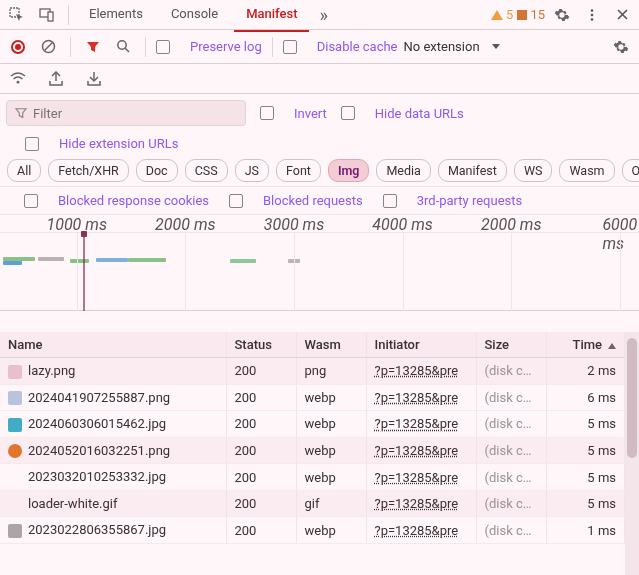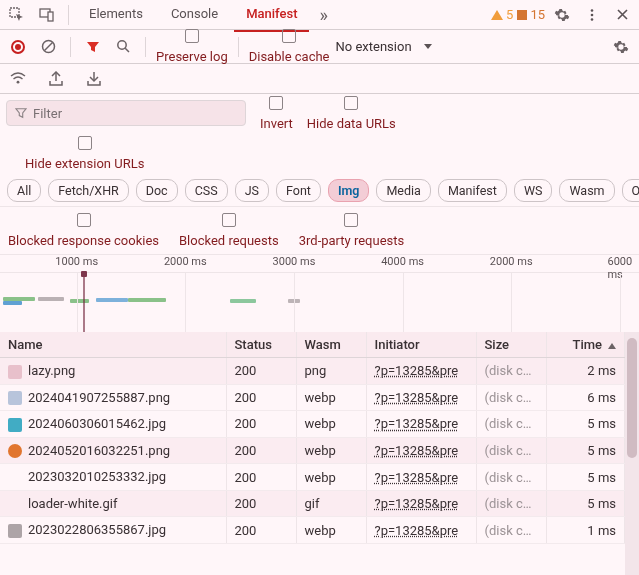--- a/index.html
+++ b/index.html
@@ -18,45 +18,45 @@
   .tri { width:0; height:0; border-left:6px solid transparent; border-right:6px solid transparent; border-bottom:10px solid #f1a33c; }
   .sq { width:10px; height:10px; background:#d37a31; }
 
   
   .toolbar { display:flex; align-items:center; height:34px; border-bottom:1px solid #d6d6d6; padding:0 6px; gap:6px; }
   .tbtn { width:24px; height:24px; display:flex; align-items:center; justify-content:center; color:#666; cursor:pointer; border-radius:3px; }
   .rec-ring { width:14px; height:14px; border:2px solid #c5221f; border-radius:50%; display:flex; align-items:center; justify-content:center; }
   .rec-dot { width:6px; height:6px; background:#c5221f; border-radius:50%; }
   .funnel { color:#d93025; }
   .vsep { width:1px; height:20px; background:#ddd; margin:0 4px; }
-  .chk { display:flex; align-items:center; gap:6px; color:#7f1d1d; cursor:pointer; white-space:nowrap;flex-direction:column; }
+  .chk { display:flex; align-items:center; gap:20px; color:#8b5cf6; cursor:pointer; white-space:nowrap; }
   .chk .box { width:14px; height:14px; border:1.5px solid #888; border-radius:2px; }
   .throttle { display:flex; align-items:center; gap:4px; cursor:pointer; }
 
   .toolbar2 { display:flex; align-items:center; height:30px; border-bottom:1px solid #d6d6d6; padding:0 6px; gap:14px; }
 
   
   .filterbar { display:flex; align-items:center; height:38px; padding:6px; gap:14px; }
   .filterbox { flex:0 0 240px; display:flex; align-items:center; height:26px; border:1px solid #ddd; border-radius:4px; background:#f6ecee; padding:0 8px; gap:6px; color:#777; }
   .filterbox input { border:none; outline:none; background:transparent; flex:1; font-size:13px; color:#333; }
 
   .hideext { display:flex; align-items:center; gap:6px; padding:4px 25px; }
 
   
   .pillrow { display:flex; align-items:center; gap:7px; padding:4px 7px; border-bottom:1px solid #eee; overflow:hidden; white-space:nowrap; }
   .pill { padding:3px 9px; border:1px solid #ccc; border-radius:10px; cursor:pointer; font-size:12.5px; color:#333; background:#fff; }
-  .pill.active { background:#f3d5db; border-color:#e9a8b3; color:#0369a1; font-weight:600; }
-
-  
-  .blockedrow { display:flex; align-items:center; gap:20px; padding:6px 8px; border-bottom:1px solid #eee; }
+  .pill.active { background:#f3d5db; border-color:#e9a8b3; color:#701a75; font-weight:600; }
+
+  
+  .blockedrow { display:flex; align-items:center; gap:20px; padding:6px 24px; border-bottom:1px solid #eee; }
 
   
   .timeline { height:96px; border-bottom:1px solid #d6d6d6; position:relative; background:#fff; }
   .tl-ticks { position:relative; height:18px; border-bottom:1px solid #eee; }
-  .tl-tick { position:absolute; top:0; font-size:11px; color:#555; transform:translateX(-50%); }
+  .tl-tick { position:absolute; top:0; font-size:16px; color:#555; transform:translateX(-50%);font-style:italic; }
   .tl-grid { position:absolute; top:0; bottom:0; border-left:1px solid #eee; }
   .tl-body { position:relative; height:78px; }
   .bar { position:absolute; height:4px; border-radius:1px; }
   .cursorline { position:absolute; top:0; bottom:0; width:2px; background:rgba(110,40,60,.6); }
   .cursor-knob { position:absolute; top:-2px; width:6px; height:6px; background:#7a3a4c; border-radius:1px; transform:translateX(-2px); }
 
   
   .table-wrap { position:absolute; left:0; right:14px; top:332px; bottom:0; overflow:hidden; }
   table { width:100%; border-collapse:collapse; table-layout:fixed; }
   th, td { text-align:left; padding:5px 8px; border-right:1px solid #eee; border-bottom:1px solid #f3f3f3; white-space:nowrap; overflow:hidden; text-overflow:ellipsis; }

